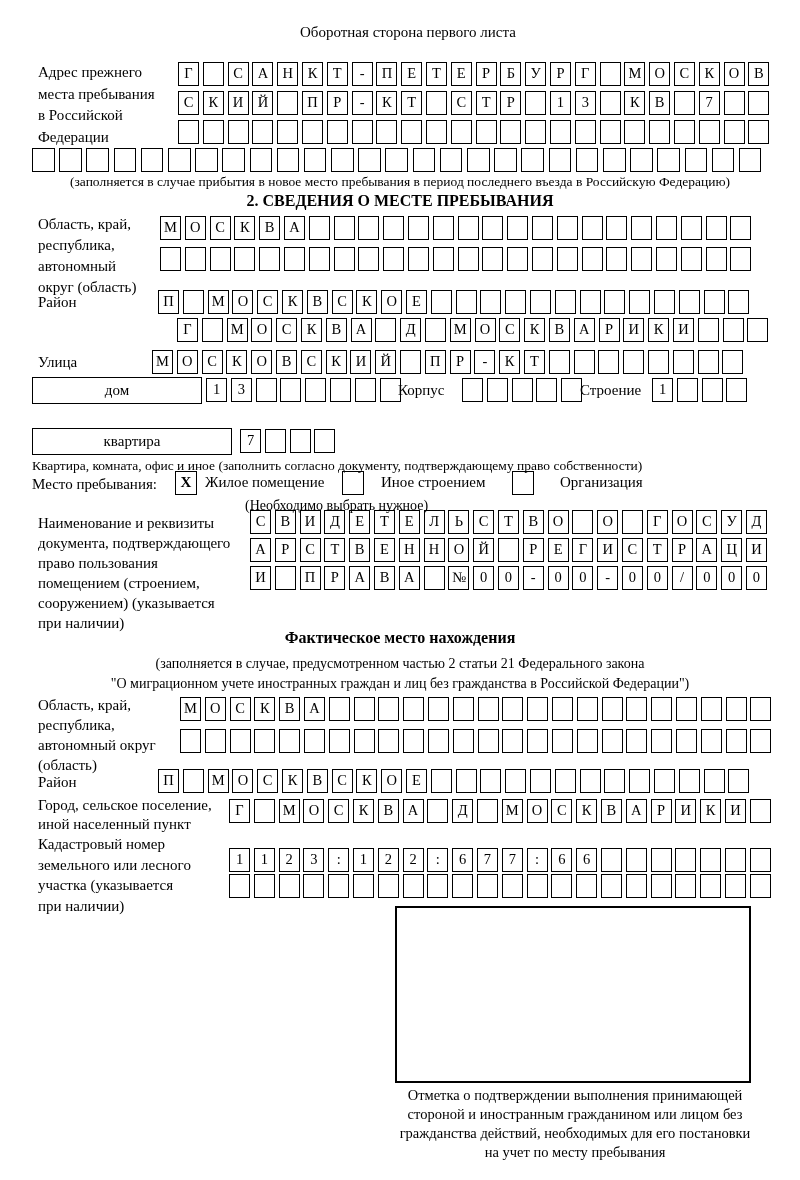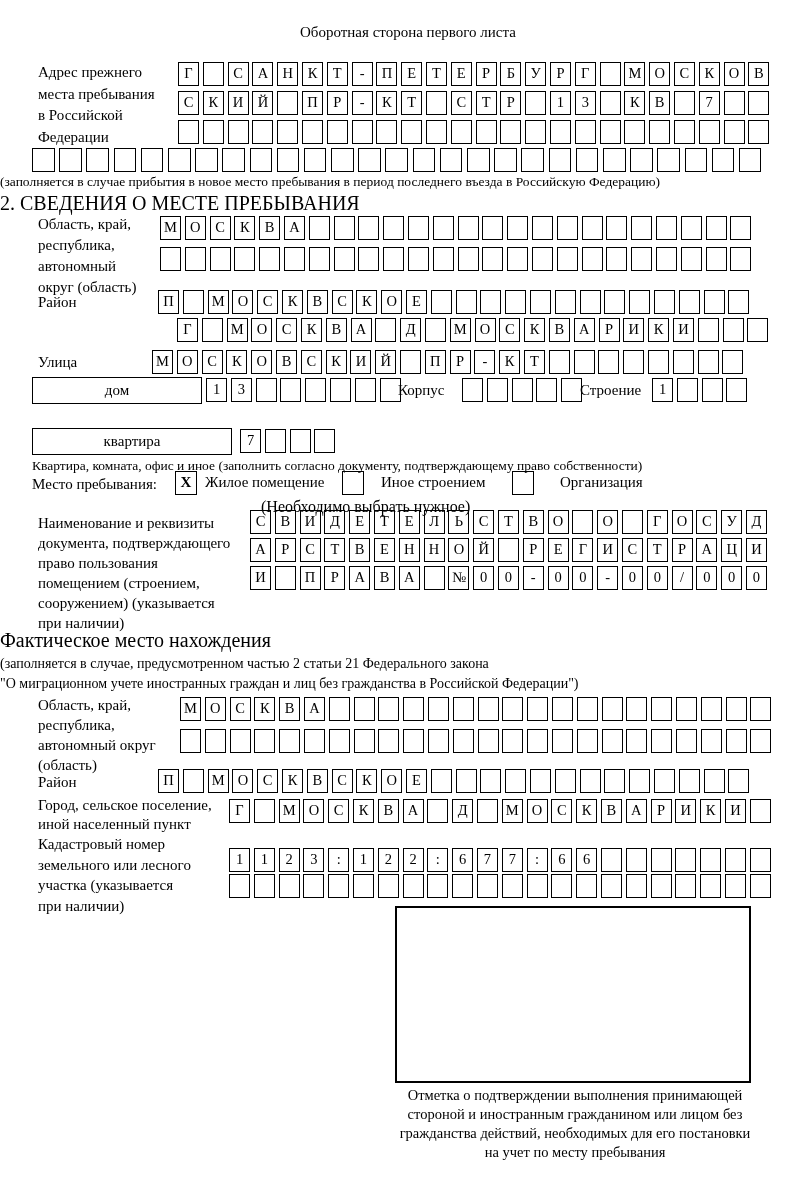--- a/index.html
+++ b/index.html
@@ -5,22 +5,22 @@
   html,body{margin:0;padding:0;background:#e8e8e8}
   .page{position:relative;width:800px;height:1180px;background:#ffffff;margin:0 auto;
         font-family:"Liberation Serif","DejaVu Serif",serif;color:#000;overflow:hidden}
   .abs{position:absolute}
   .lbl{font-size:15px;line-height:21.5px;white-space:pre-line}
   .row{white-space:nowrap}
   .cb{display:inline-block;box-sizing:border-box;width:21px;height:23.5px;border:1.5px solid #000;
       margin-right:3.8px;text-align:center;font-size:14.5px;line-height:20px;vertical-align:top}
   .wide .cb{width:22.6px;height:24px;margin-right:4.6px}
   .note{font-size:13.5px;line-height:17px}
-  .center{left:0;width:800px;}
-  .title{font-weight:normal;font-size:20px}
+  .center{left:0;width:800px;text-align:center}
+  .title{font-weight:bold;font-size:16px}
   .wbox{box-sizing:border-box;border:1.5px solid #000;height:27px;text-align:center;
         font-size:15px;line-height:24px}
   .chk{display:inline-block;box-sizing:border-box;width:22px;height:24px;border:1.5px solid #000;
        text-align:center;font-size:15px;line-height:21px;font-weight:bold}
   .opt{font-size:15px}
   .stamp{border:2px solid #000;box-sizing:border-box}
 </style>
 </head>
 <body>
 
@@ -66,21 +66,21 @@
   <div class="abs row" style="left:240px;top:429px"><span class="cb">7</span><span class="cb"></span><span class="cb"></span><span class="cb"></span></div>
   <div class="abs note" style="left:32px;top:457px">Квартира, комната, офис и иное (заполнить согласно документу, подтверждающему право собственности)</div>
 
   <div class="abs lbl" style="left:32px;top:474px">Место пребывания:</div>
   <span class="abs chk" style="left:175px;top:471px">X</span>
   <span class="abs opt" style="left:205px;top:474px">Жилое помещение</span>
   <span class="abs chk" style="left:342px;top:471px"></span>
   <span class="abs opt" style="left:381px;top:474px">Иное строением</span>
   <span class="abs chk" style="left:512px;top:471px"></span>
   <span class="abs opt" style="left:560px;top:474px">Организация</span>
-  <div class="abs" style="left:261px;top:498px;font-size:16px">(Необходимо выбрать нужное)</div>
+  <div class="abs" style="left:245px;top:498px;font-size:14px">(Необходимо выбрать нужное)</div>
 
   <div class="abs lbl" style="left:38px;top:513px;line-height:20px">Наименование и реквизиты
 документа, подтверждающего
 право пользования
 помещением (строением,
 сооружением) (указывается
 при наличии)</div>
   <div class="abs row" style="left:250px;top:510px"><span class="cb">С</span><span class="cb">В</span><span class="cb">И</span><span class="cb">Д</span><span class="cb">Е</span><span class="cb">Т</span><span class="cb">Е</span><span class="cb">Л</span><span class="cb">Ь</span><span class="cb">С</span><span class="cb">Т</span><span class="cb">В</span><span class="cb">О</span><span class="cb"></span><span class="cb">О</span><span class="cb"></span><span class="cb">Г</span><span class="cb">О</span><span class="cb">С</span><span class="cb">У</span><span class="cb">Д</span></div>
   <div class="abs row" style="left:250px;top:538px"><span class="cb">А</span><span class="cb">Р</span><span class="cb">С</span><span class="cb">Т</span><span class="cb">В</span><span class="cb">Е</span><span class="cb">Н</span><span class="cb">Н</span><span class="cb">О</span><span class="cb">Й</span><span class="cb"></span><span class="cb">Р</span><span class="cb">Е</span><span class="cb">Г</span><span class="cb">И</span><span class="cb">С</span><span class="cb">Т</span><span class="cb">Р</span><span class="cb">А</span><span class="cb">Ц</span><span class="cb">И</span></div>
   <div class="abs row" style="left:250px;top:566px"><span class="cb">И</span><span class="cb"></span><span class="cb">П</span><span class="cb">Р</span><span class="cb">А</span><span class="cb">В</span><span class="cb">А</span><span class="cb"></span><span class="cb">№</span><span class="cb">0</span><span class="cb">0</span><span class="cb">-</span><span class="cb">0</span><span class="cb">0</span><span class="cb">-</span><span class="cb">0</span><span class="cb">0</span><span class="cb">/</span><span class="cb">0</span><span class="cb">0</span><span class="cb">0</span></div>

